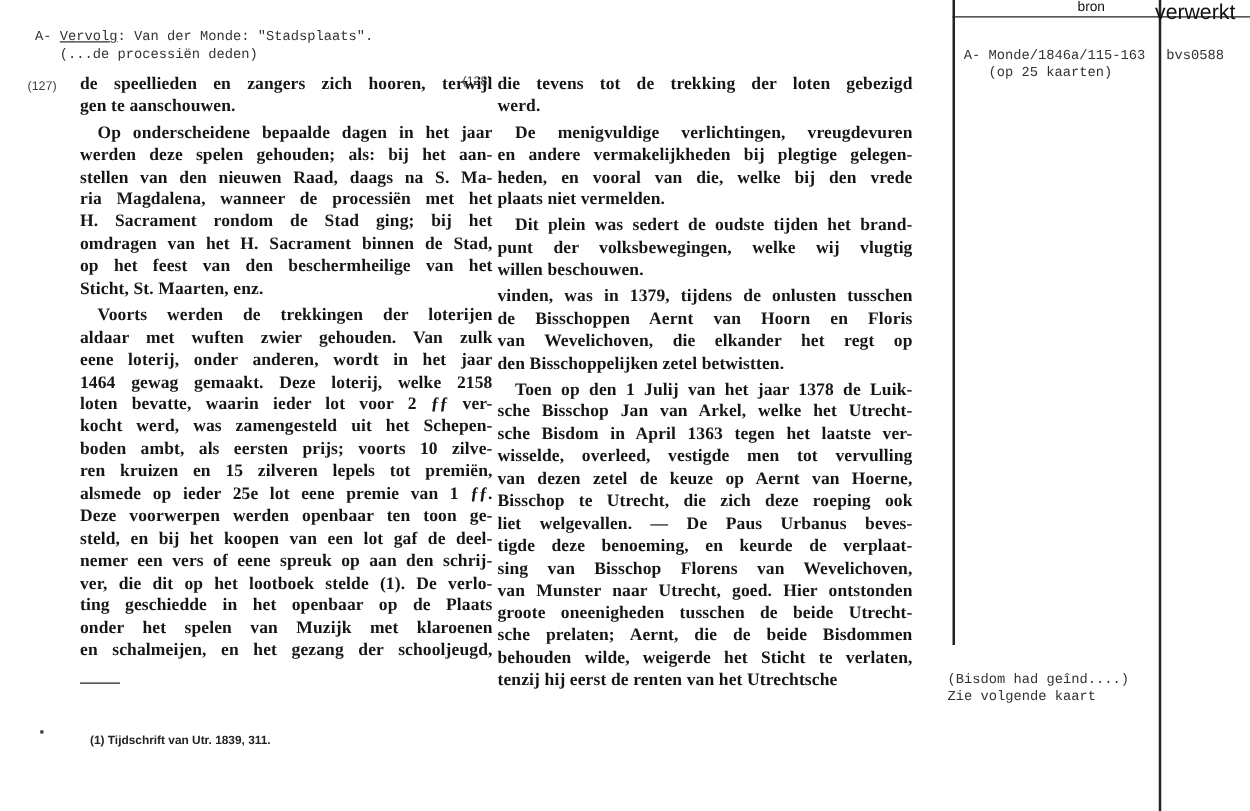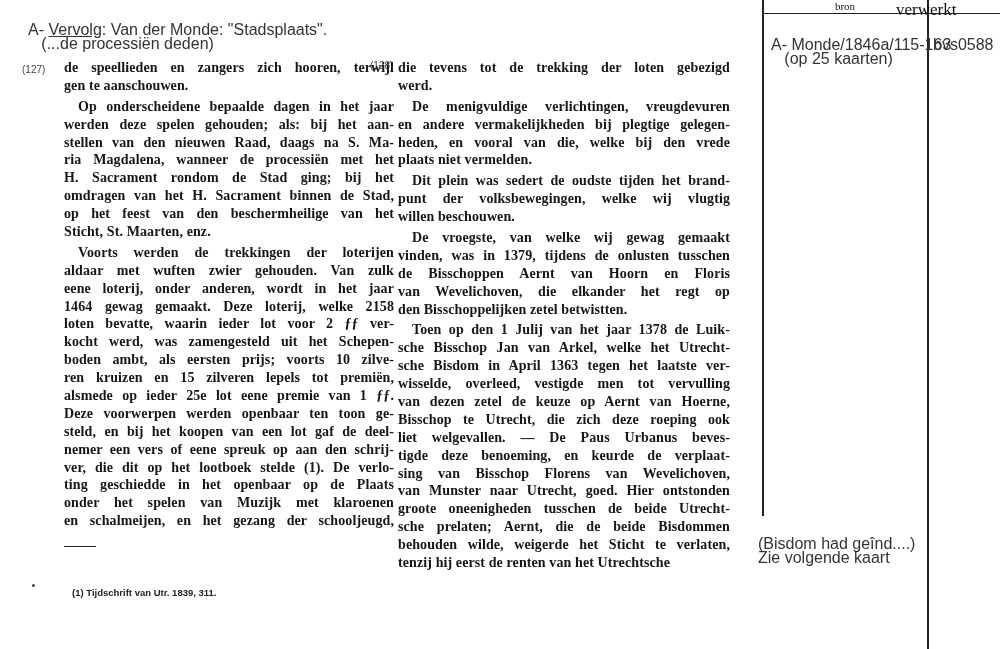--- a/index.html
+++ b/index.html
@@ -1,19 +1,19 @@
 <!DOCTYPE html>
 <html><head>
 <meta charset="utf-8">
 <style>
   html, body { margin: 0; padding: 0; background: #ffffff; }
   body { width: 1000px; height: 649px; position: relative; overflow: hidden; color: #1a1a1a; }
-  .mono { font-family: Liberation Sans, sans-serif; font-size: 16px; color: #333; line-height: 14px; white-space: pre; }
+  .mono { font-family: Liberation Mono, monospace; font-size: 11px; color: #333; line-height: 14px; white-space: pre; }
   .serif { font-family: "Liberation Serif", "DejaVu Serif", serif; color: #161616; }
-  .sans { font-family: Liberation Serif, serif; }
+  .sans { font-family: Liberation Sans, sans-serif; margin-left: 28px; }
 
   #header-ref { position: absolute; left: 28px; top: 23px; }
   #header-ref .u { text-decoration: underline; }
 
   .col { position: absolute; top: 59px; width: 330px; font-size: 14px; line-height: 17.9px; font-weight: 600; letter-spacing: 0.1px; }
   #col-left { left: 64px; }
   #col-right { left: 398px; width: 332px; }
   .line { display: block; white-space: nowrap; text-align: justify; text-align-last: justify; height: 17.9px; }
   .line.last { text-align-last: left; }
   .line.indent { padding-left: 14px; }
@@ -82,21 +82,20 @@
     <div class="gap"></div>
     <span class="line indent">De menigvuldige verlichtingen, vreugdevuren</span>
     <span class="line">en andere vermakelijkheden bij plegtige gelegen-</span>
     <span class="line">heden, en vooral van die, welke bij den vrede</span>
     <span class="line last">plaats niet vermelden.</span>
     <div class="gap"></div>
     <span class="line indent">Dit plein was sedert de oudste tijden het brand-</span>
     <span class="line">punt der volksbewegingen, welke wij vlugtig</span>
     <span class="line last">willen beschouwen.</span>
     <div class="gap"></div>
-    <span class="line indent">De vroegste, van welke wij gewag gemaakt</span>
     <span class="line">vinden, was in 1379, tijdens de onlusten tusschen</span>
     <span class="line">de Bisschoppen Aernt van Hoorn en Floris</span>
     <span class="line">van Wevelichoven, die elkander het regt op</span>
     <span class="line last">den Bisschoppelijken zetel betwistten.</span>
     <div class="gap"></div>
     <span class="line indent">Toen op den 1 Julij van het jaar 1378 de Luik-</span>
     <span class="line">sche Bisschop Jan van Arkel, welke het Utrecht-</span>
     <span class="line">sche Bisdom in April 1363 tegen het laatste ver-</span>
     <span class="line">wisselde, overleed, vestigde men tot vervulling</span>
     <span class="line">van dezen zetel de keuze op Aernt van Hoerne,</span>

